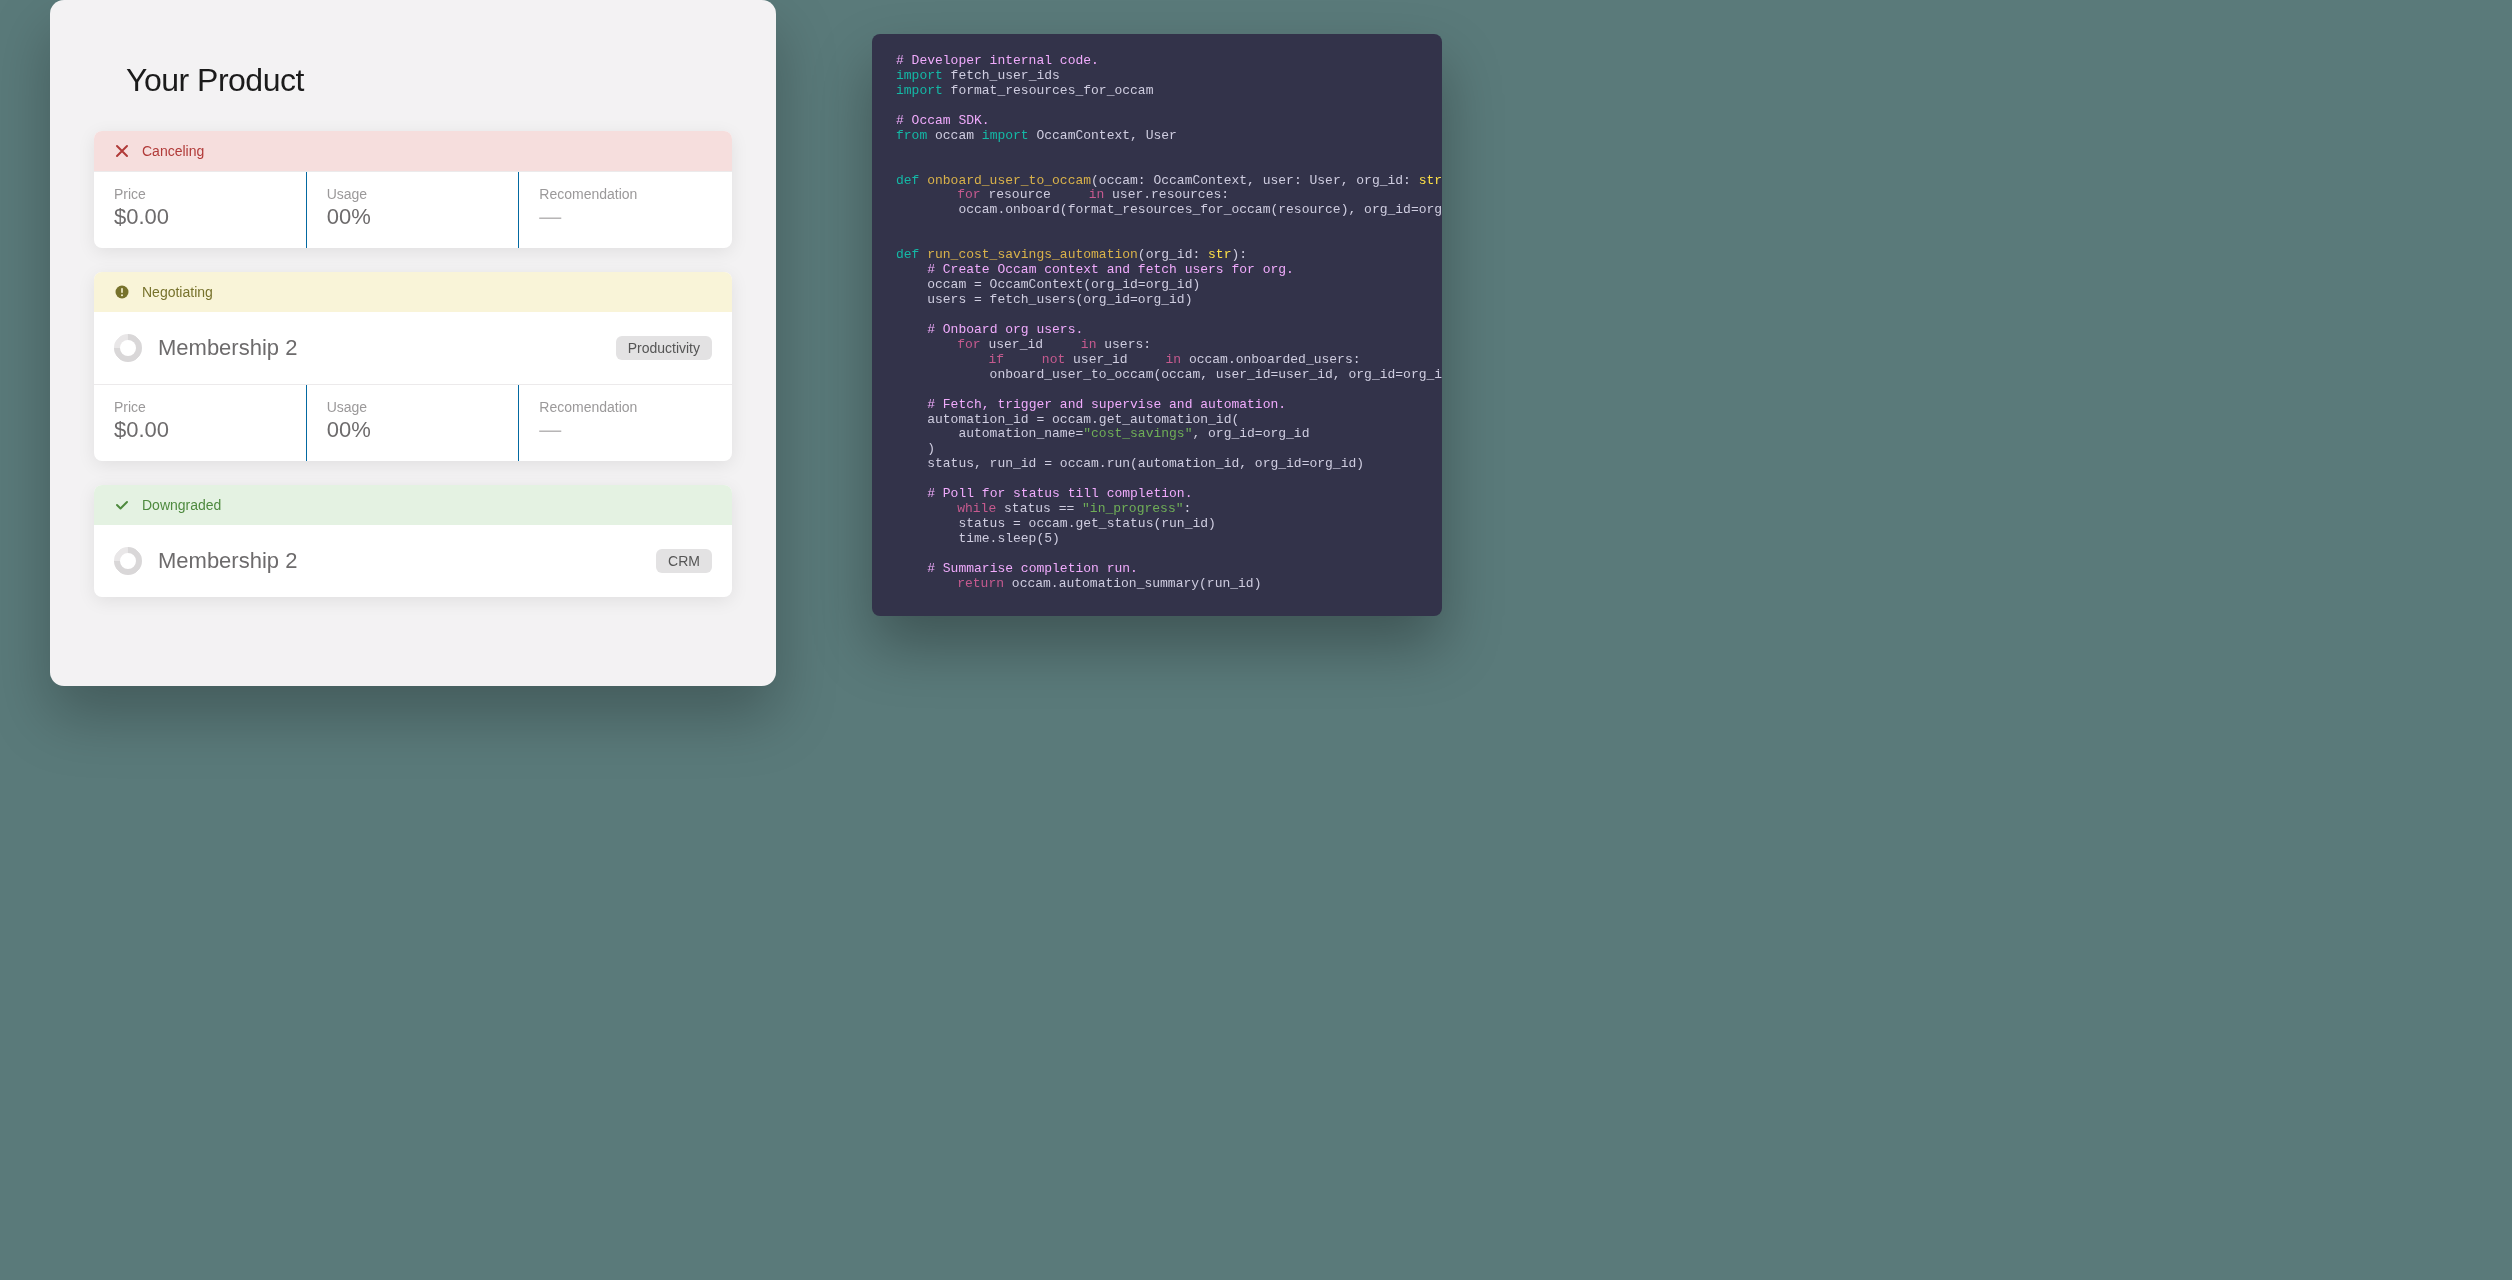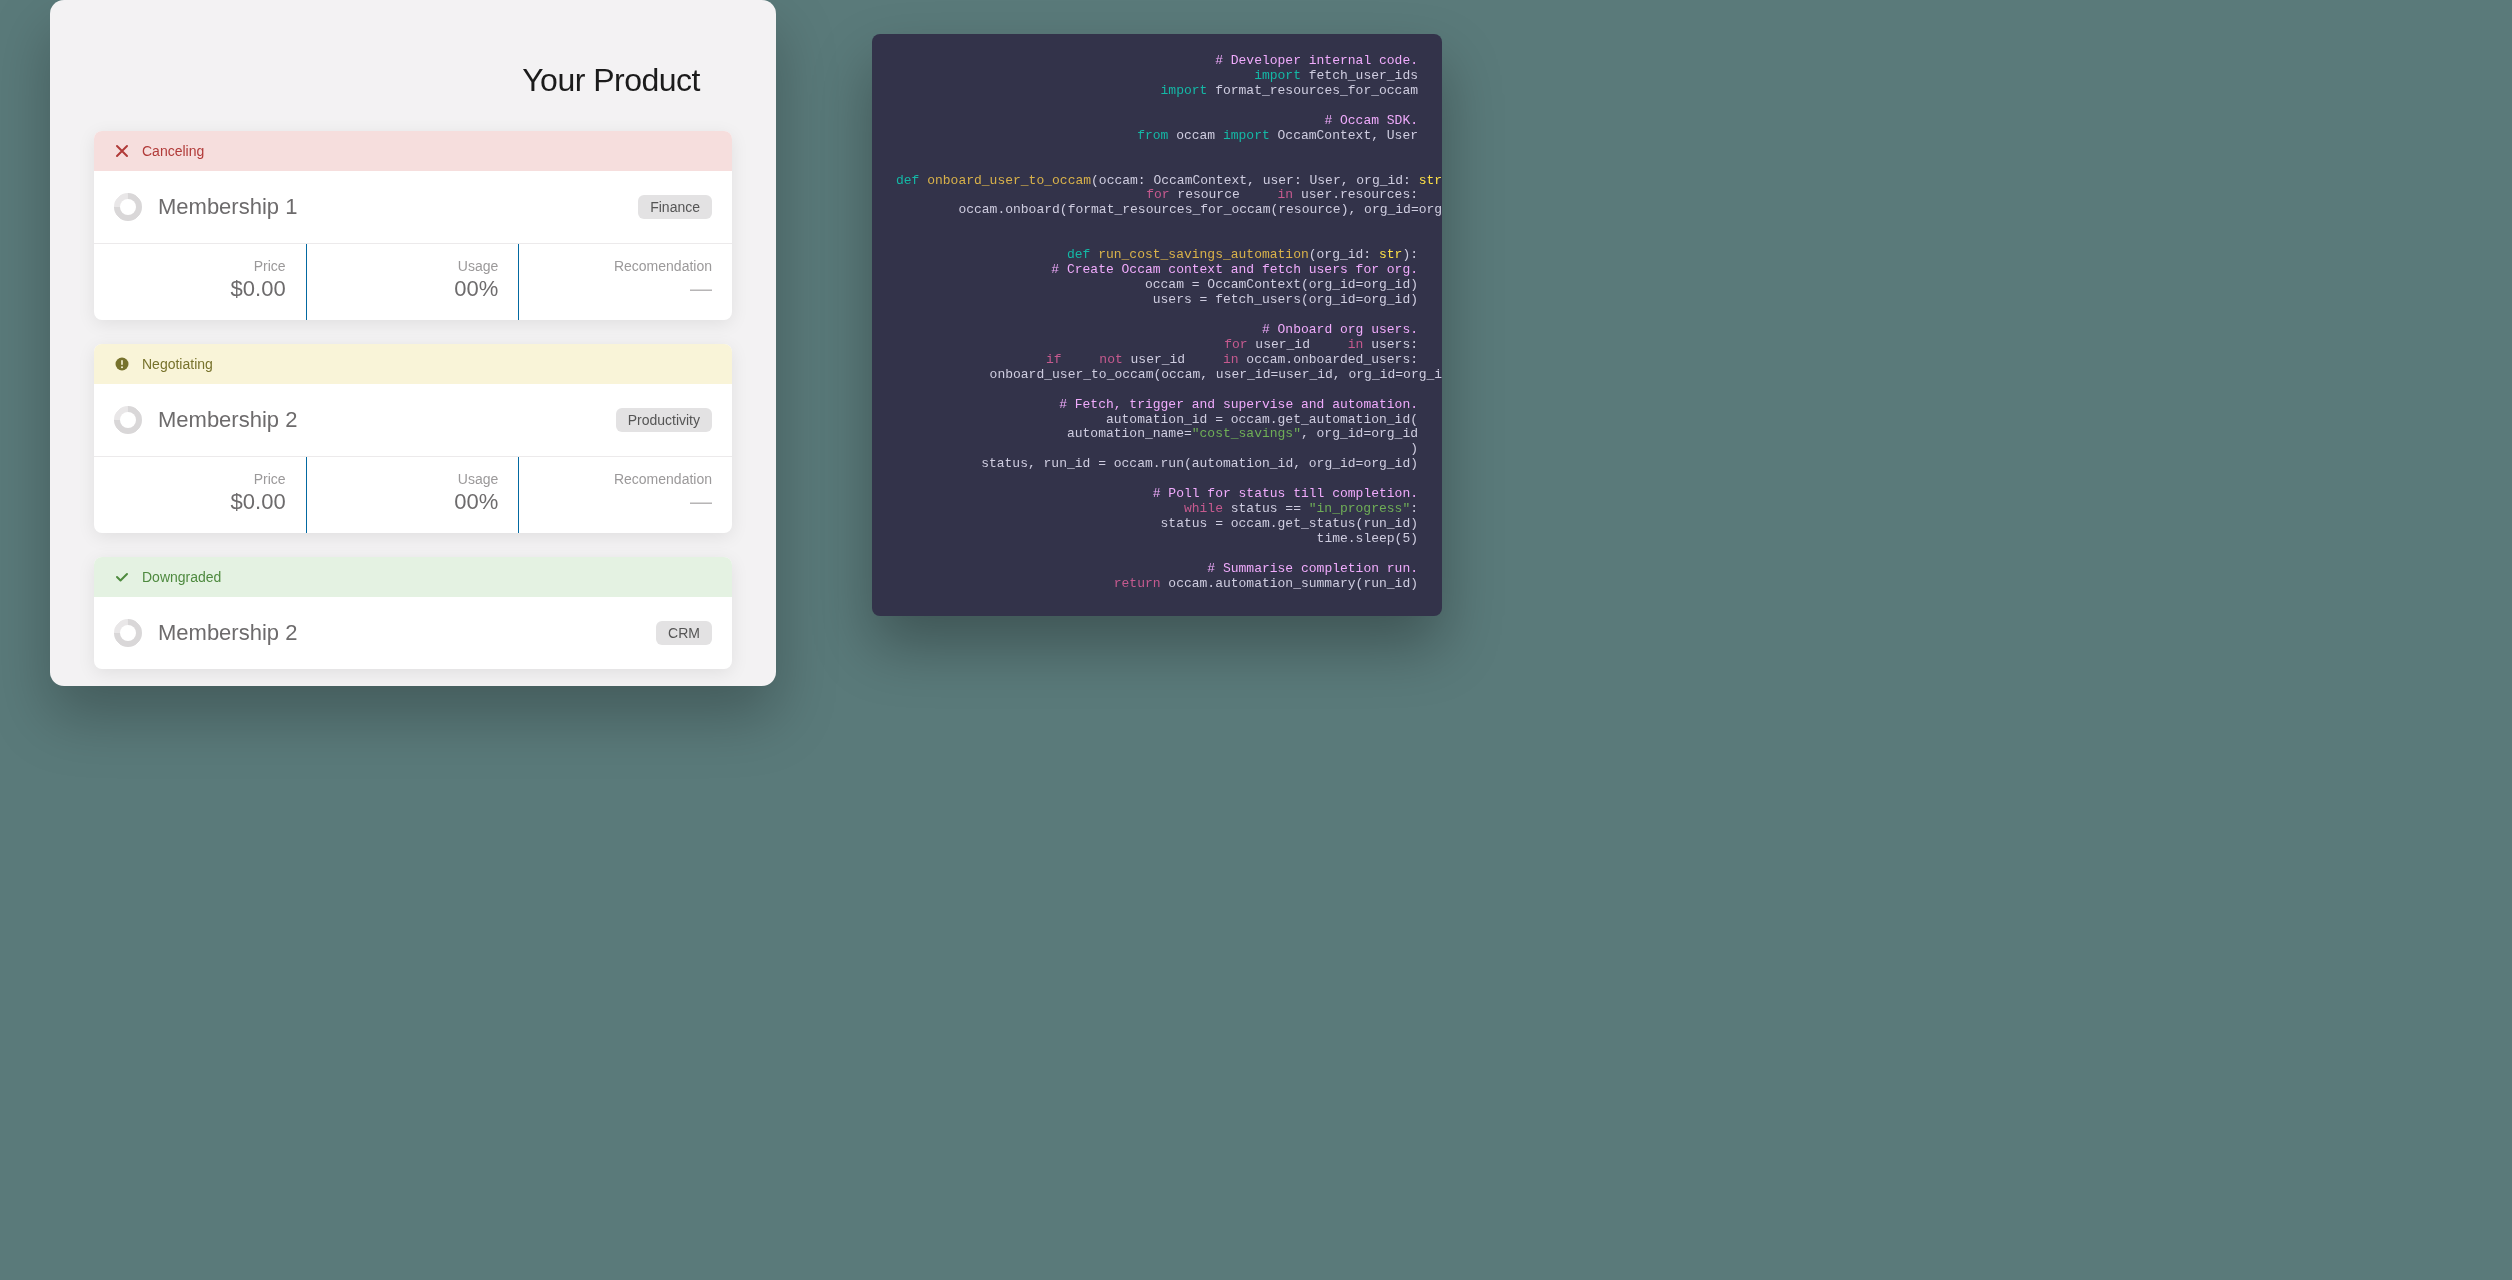--- a/index.html
+++ b/index.html
@@ -8,21 +8,20 @@
     font-family: -apple-system, BlinkMacSystemFont, "Segoe UI", Helvetica, Arial, sans-serif;
     width: 2512px;
     height: 1280px;
     overflow: hidden;
   }
   .canvas {
     width: 1541px;
     height: 784px;
     position: relative;
     margin: 0;
-    text-align: right;
   }
 
   
   .product-card {
     position: absolute;
     left: 50px;
     top: 0px;
     width: 726px;
     height: 686px;
     background: #f3f2f3;
@@ -144,27 +143,20 @@
 
     <div class="membership">
       <div class="status-bar status-cancel">
         <span class="status-icon">
           <svg width="14" height="14" viewBox="0 0 14 14">
               <path d="M2 2 L12 12 M12 2 L2 12" stroke="#b13a38" stroke-width="2" stroke-linecap="round"></path>
             </svg>
         </span>
         <span>Canceling</span>
       </div>
-      <div class="mem-header">
-        <div class="mem-left">
-          <div class="ring"></div>
-          <div class="mem-name">Membership 1</div>
-        </div>
-        <div class="tag">Finance</div>
-      </div>
       <div class="mem-stats">
         <div class="stat">
           <div class="stat-label">Price</div>
           <div class="stat-value">$0.00</div>
         </div>
         <div class="stat">
           <div class="stat-label">Usage</div>
           <div class="stat-value">00%</div>
         </div>
         <div class="stat">

